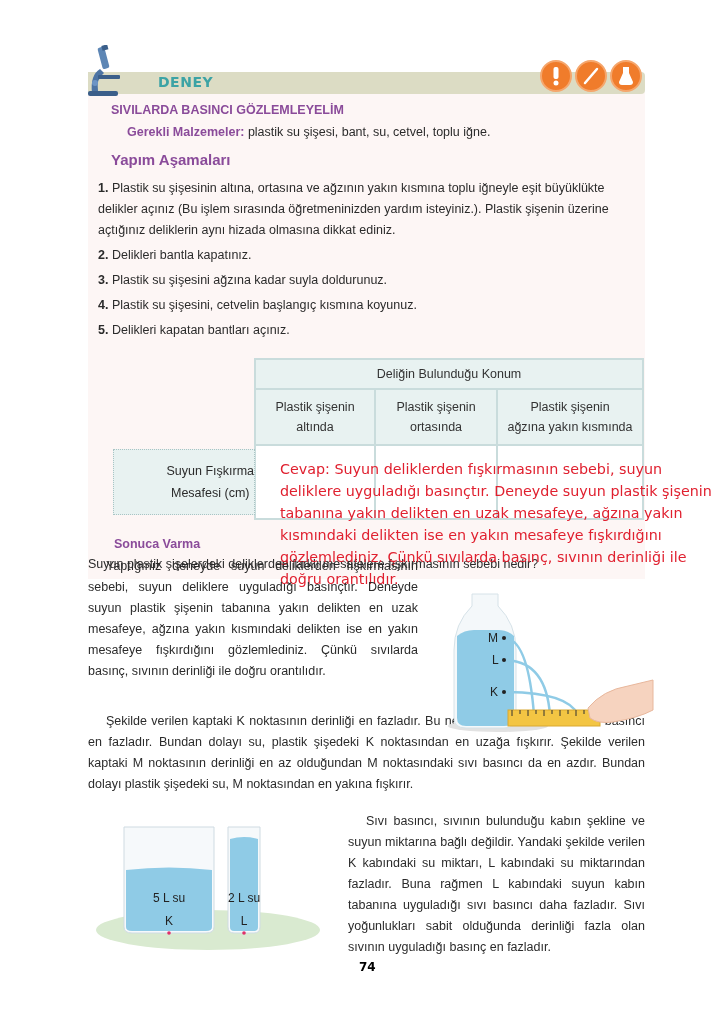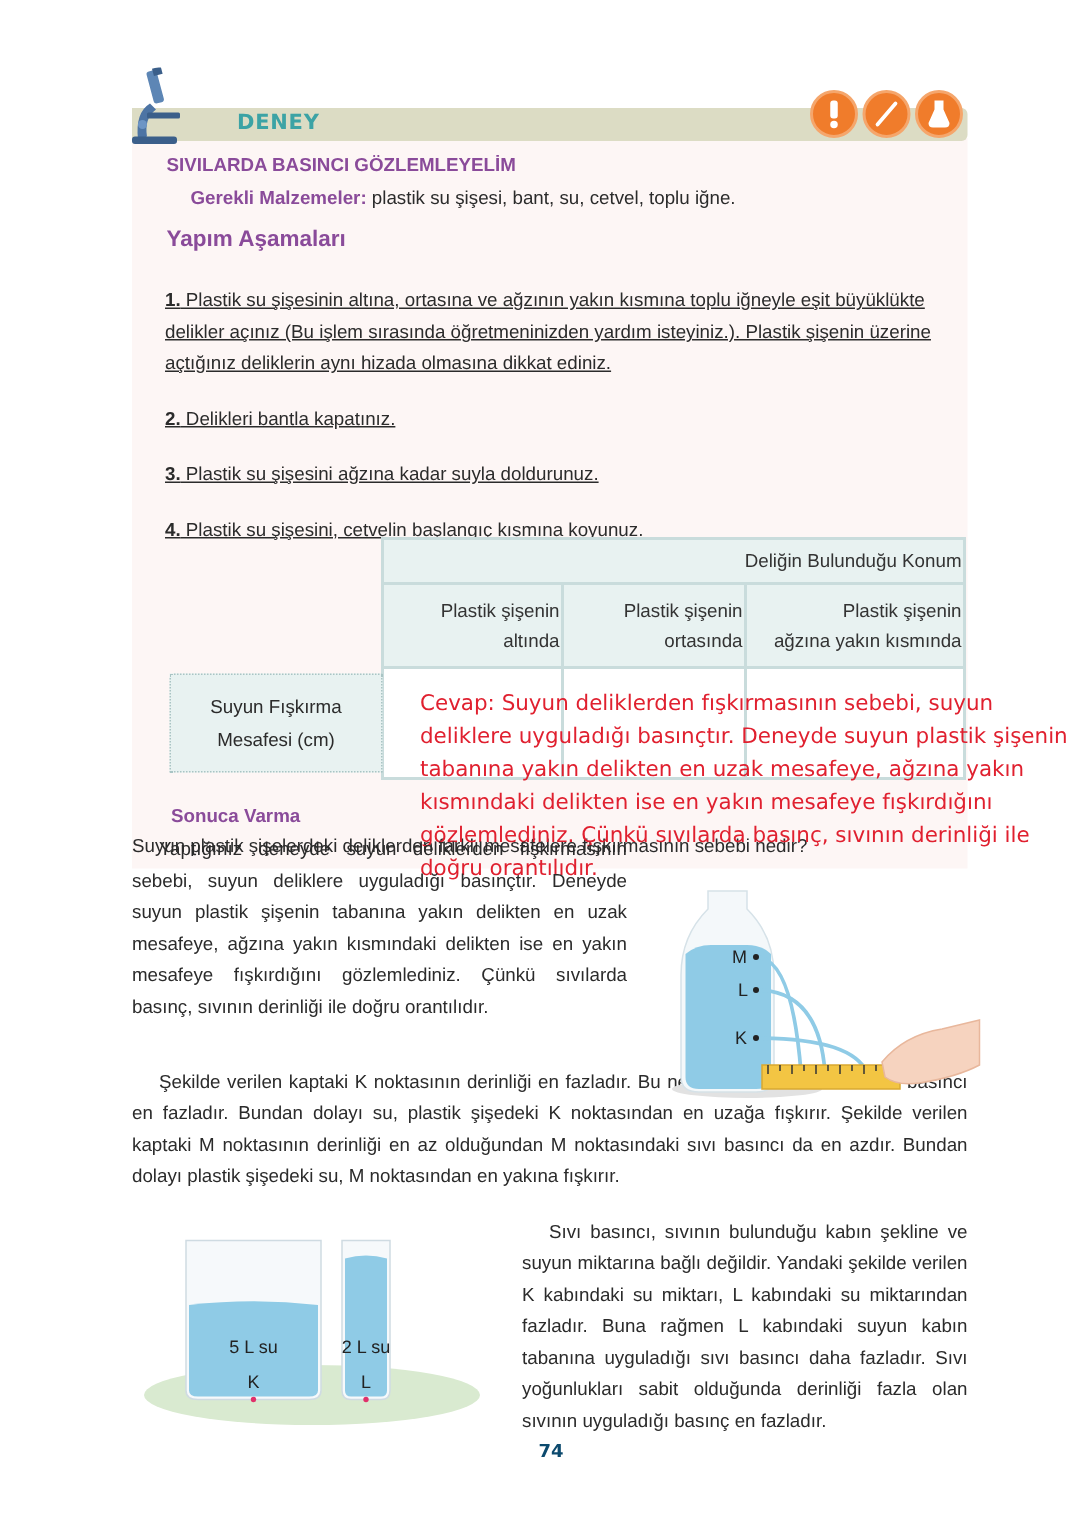--- a/index.html
+++ b/index.html
@@ -11,43 +11,43 @@
   .header-title { position: absolute; left: 130px; top: 74px; font-family: "DejaVu Sans", sans-serif; font-weight: bold; font-size: 14px; color: #3ca3a5; letter-spacing: 0.5px; margin-left: 28px; }
   .microscope { position: absolute; left: 86px; top: 45px; width: 40px; height: 52px; }
   .hdr-icons { position: absolute; left: 540px; top: 60px; display: flex; gap: 3px; }
   .hdr-icon { width: 32px; height: 32px; border-radius: 50%; background: #f07c2b; border: 2px solid #f5a66c; box-sizing: border-box; display: flex; align-items: center; justify-content: center; }
 
   .purple { color: #8a4b9a; font-weight: bold; }
   .sec-title { position: absolute; left: 111px; top: 103px; font-size: 12.5px; }
   .materials { position: absolute; left: 111px; top: 125px; font-size: 12.5px; margin-left: 16px; }
   .steps-title { position: absolute; left: 111px; top: 151px; font-size: 15px; }
   .steps { position: absolute; left: 94px; top: 174px; width: 552px; font-size: 12.5px; line-height: 21px; }
-  .steps .step { margin: 16px; text-decoration: underline; }
+  .steps .step { margin: 4px; }
   .steps b { font-weight: bold; }
 
   
   .tbl { position: absolute; left: 254px; top: 358px; border-collapse: separate; border-spacing: 2px; background: #c9dcdc; font-size: 12.5px; color: #333; }
-  .tbl td { background: #e8f2f1; text-align: right; vertical-align: middle; line-height: 20px; }
+  .tbl td { background: #e8f2f1; text-align: center; vertical-align: middle; line-height: 20px; }
   .tbl .hdr1 { height: 26px; }
   .tbl .hdr2 { height: 52px; }
   .tbl .empty { background: #ffffff; height: 70px; }
-  .rowlabel { position: absolute; left: 113px; top: 449px; width: 140px; height: 64px; background: #e8f2f1; border: 1px dotted #a9c4c4; font-size: 12.5px; line-height: 22px; text-align: center; display: flex; align-items: center; justify-content: center; }
+  .rowlabel { position: absolute; left: 113px; top: 449px; width: 140px; height: 64px; background: #e8f2f1; border: 1px dotted #a9c4c4; font-size: 12.5px; line-height: 22px; text-align: center; display: flex; align-items: center; justify-content: flex-end; }
 
   .answer { position: absolute; left: 280px; top: 458px; width: 440px; color: #e0202f; font-family: "DejaVu Sans", sans-serif; font-size: 14.3px; line-height: 22px; }
   .conclusion-title { position: absolute; left: 114px; top: 537px; font-size: 12.5px; }
   .question { position: absolute; left: 88px; top: 557px; font-size: 12.5px; }
 
   .para { font-size: 12.5px; line-height: 21px; text-align: justify; }
   .p1 { position: absolute; left: 88px; top: 556px; width: 330px; }
   .p2 { position: absolute; left: 88px; top: 711px; width: 557px; }
   .p3 { position: absolute; left: 348px; top: 811px; width: 297px; }
 
   .bottle-fig { position: absolute; left: 438px; top: 590px; width: 220px; height: 145px; }
   .beaker-fig { position: absolute; left: 88px; top: 815px; width: 250px; height: 135px; }
-  .page-num { position: absolute; left: 359px; top: 960px; font-family: "DejaVu Sans", sans-serif; font-weight: bold; font-size: 12px; color: #0c4a6e; }
+  .page-num { position: absolute; left: 359px; top: 960px; font-family: "DejaVu Sans", sans-serif; font-weight: bold; font-size: 12px; color: #000000; }
 </style>
 </head>
 <body>
 
 <div class="deney-box"></div>
 <div class="header-bar"></div>
 
 <svg class="microscope" viewBox="0 0 40 52">
   <rect x="14" y="2" width="7" height="22" rx="2" fill="#5d86b5" transform="rotate(-15 17 13)"></rect>
   <rect x="16" y="0" width="6" height="5" fill="#3b5f8a" transform="rotate(-15 19 3)"></rect>
@@ -81,20 +81,21 @@
 <div class="materials">
   <span class="purple">Gerekli Malzemeler:</span><span> plastik su şişesi, bant, su, cetvel, toplu iğne.</span>
 </div>
 <div class="steps-title purple">Yapım Aşamaları</div>
 
 <div class="steps">
   <p class="step"><b>1.</b><span> Plastik su şişesinin altına, ortasına ve ağzının yakın kısmına toplu iğneyle eşit büyüklükte delikler açınız (Bu işlem sırasında öğretmeninizden yardım isteyiniz.). Plastik şişenin üzerine açtığınız deliklerin aynı hizada olmasına dikkat ediniz.</span></p>
   <p class="step"><b>2.</b><span> Delikleri bantla kapatınız.</span></p>
   <p class="step"><b>3.</b><span> Plastik su şişesini ağzına kadar suyla doldurunuz.</span></p>
   <p class="step"><b>4.</b><span> Plastik su şişesini, cetvelin başlangıç kısmına koyunuz.</span></p>
+  <p class="step"><b>5.</b><span> Delikleri kapatan bantları açınız.</span></p>
 </div>
 
 <table class="tbl">
   <tbody>
       <tr>
     <td class="hdr1" colspan="3">Deliğin Bulunduğu Konum</td>
   </tr>
   <tr>
     <td class="hdr2" style="width:116px"><span>Plastik şişenin</span><br><span>altında</span></td>
     <td class="hdr2" style="width:118px"><span>Plastik şişenin</span><br><span>ortasında</span></td>

